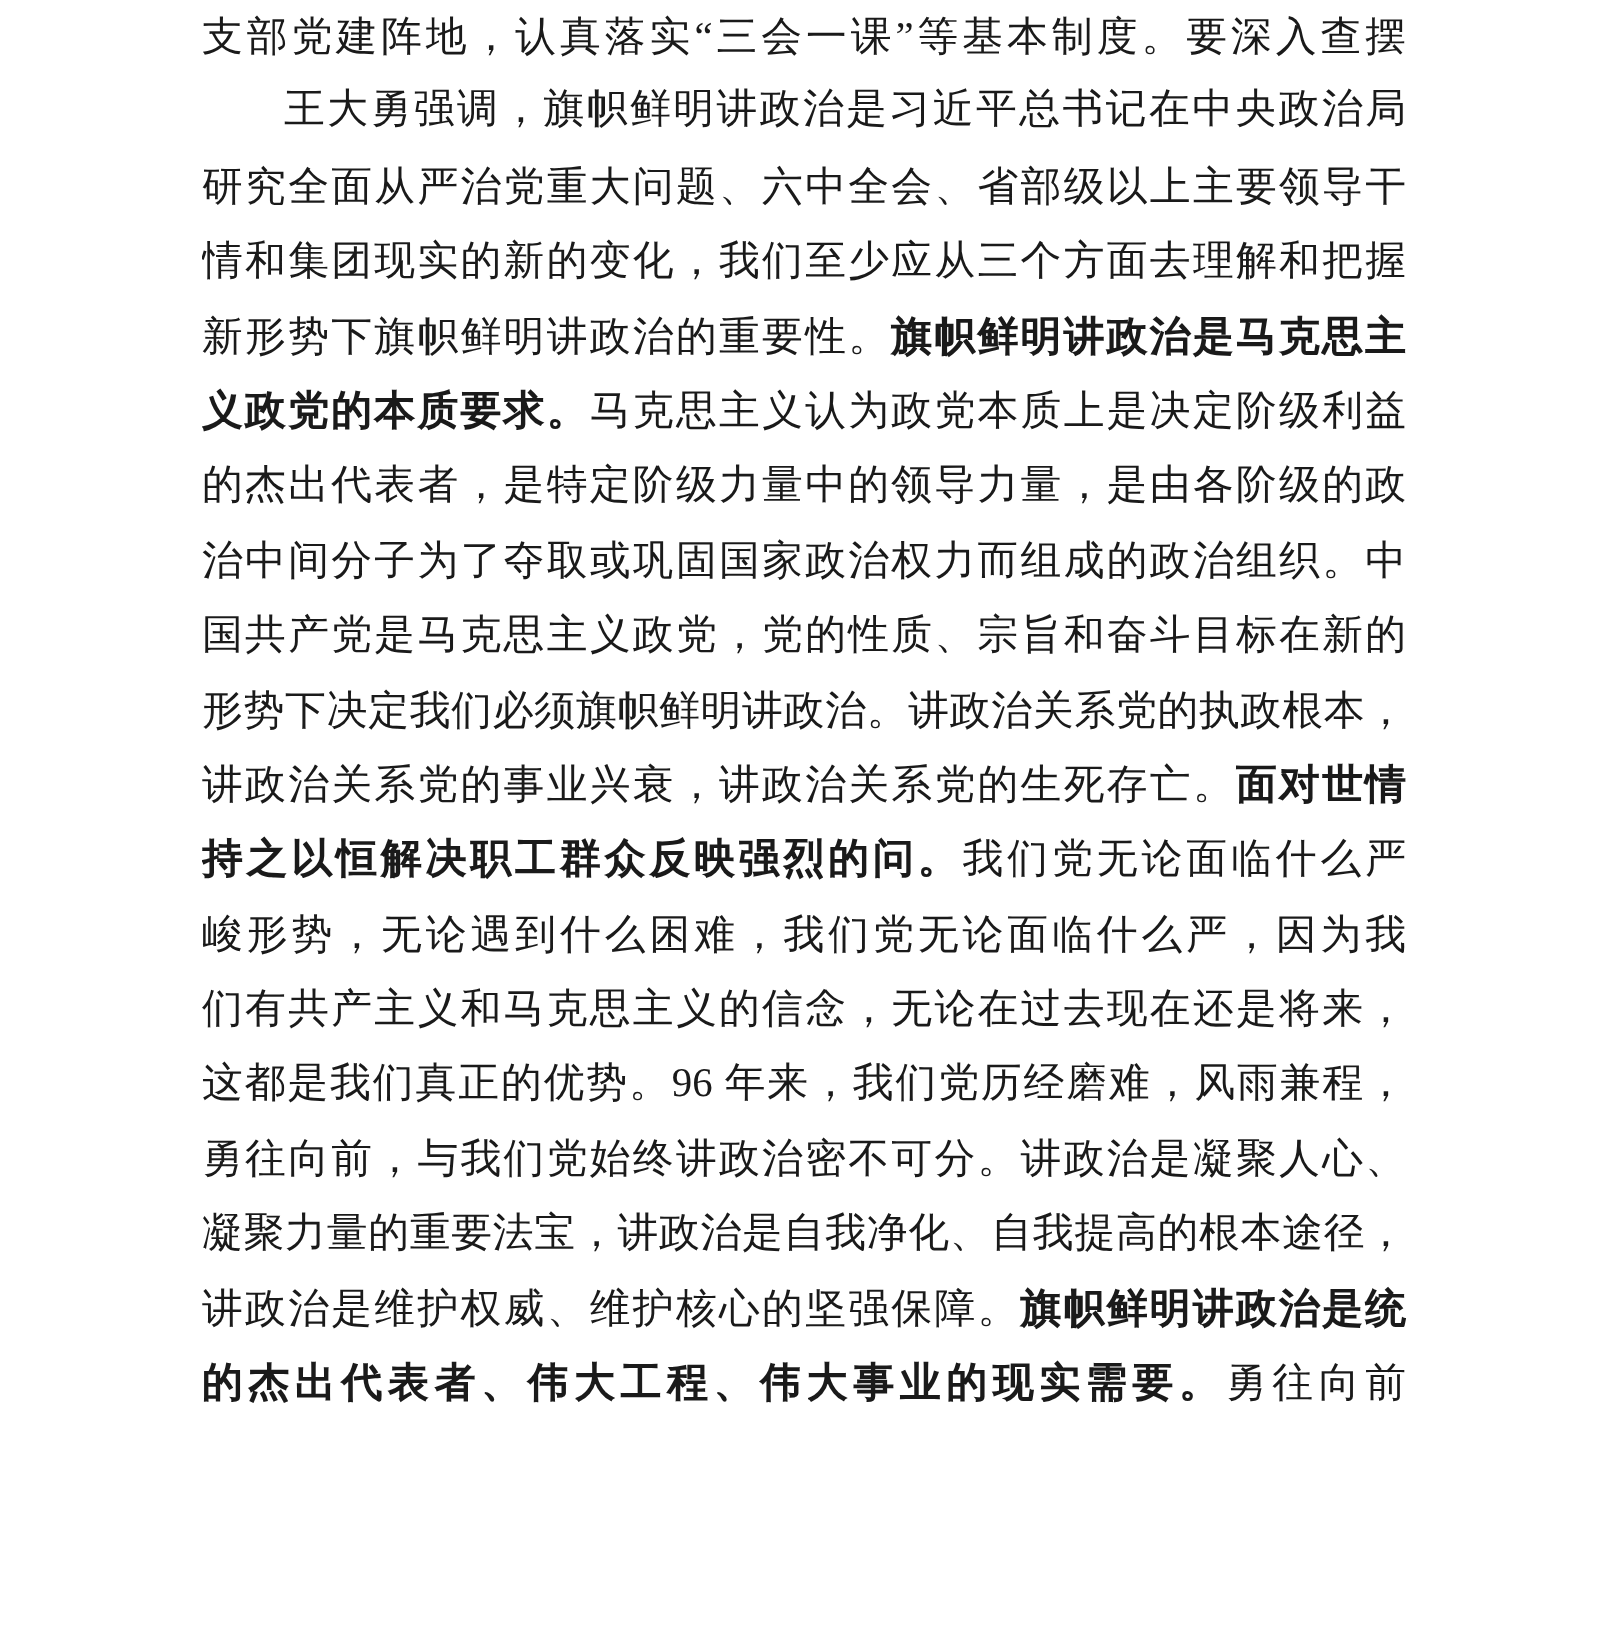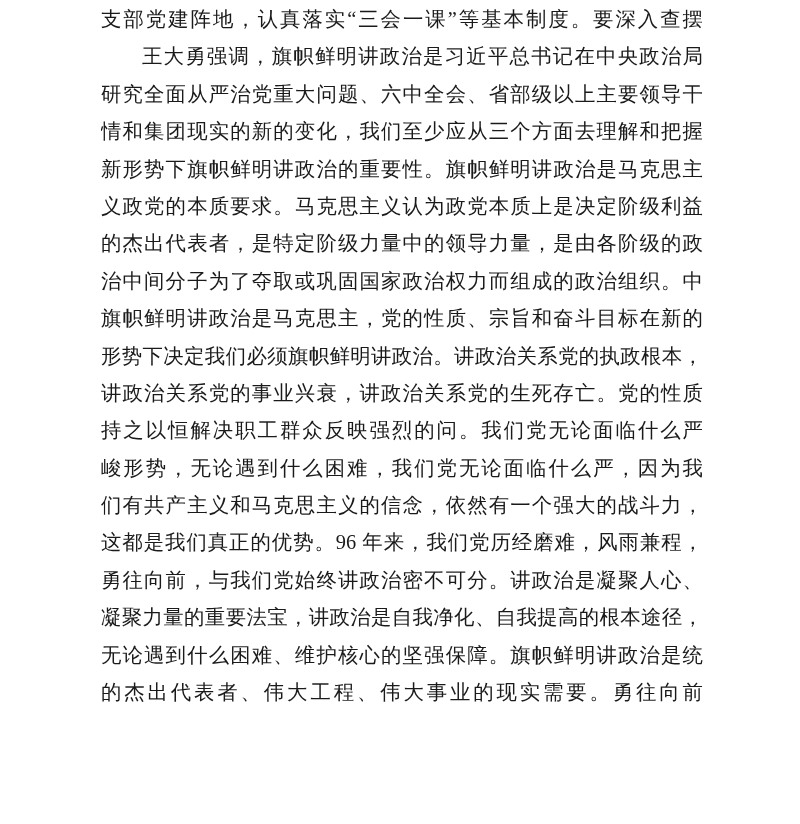--- a/index.html
+++ b/index.html
@@ -34,43 +34,44 @@
     height: 37.4px;
     overflow: hidden;
     text-align: justify;
     text-align-last: justify;
     text-justify: inter-character;
     letter-spacing: 0;
     white-space: normal;
   }
   .text-line.indent {
     padding-left: 41px;
+    font-family: Liberation Mono, monospace;
   }
   .seg-bold {
-    font-weight: 400;
+    font-weight: 700;
   }
 </style>
 </head>
 <body style="background: rgb(255, 255, 255); color: rgb(26, 26, 26);">
 
 <div class="doc-page">
   <div class="doc-text" id="doc-text">
       <div class="text-line"><span class="seg-regular">支部党建阵地，认真落实“三会一课”等基本制度。要深入查摆</span></div>
       <div class="text-line indent"><span class="seg-regular">王大勇强调，旗帜鲜明讲政治是习近平总书记在中央政治局</span></div>
       <div class="text-line"><span class="seg-regular">研究全面从严治党重大问题、六中全会、省部级以上主要领导干</span></div>
       <div class="text-line"><span class="seg-regular">情和集团现实的新的变化，我们至少应从三个方面去理解和把握</span></div>
       <div class="text-line"><span class="seg-regular">新形势下旗帜鲜明讲政治的重要性。</span><span class="seg-bold">旗帜鲜明讲政治是马克思主</span></div>
       <div class="text-line"><span class="seg-bold">义政党的本质要求。</span><span class="seg-regular">马克思主义认为政党本质上是决定阶级利益</span></div>
       <div class="text-line"><span class="seg-regular">的杰出代表者，是特定阶级力量中的领导力量，是由各阶级的政</span></div>
       <div class="text-line"><span class="seg-regular">治中间分子为了夺取或巩固国家政治权力而组成的政治组织。中</span></div>
-      <div class="text-line"><span class="seg-regular">旗帜鲜明讲政治是马克思主，党的性质、宗旨和奋斗目标在新的</span></div>
+      <div class="text-line"><span class="seg-regular">国共产党是马克思主义政党，党的性质、宗旨和奋斗目标在新的</span></div>
       <div class="text-line"><span class="seg-regular">形势下决定我们必须旗帜鲜明讲政治。讲政治关系党的执政根本，</span></div>
-      <div class="text-line"><span class="seg-regular">讲政治关系党的事业兴衰，讲政治关系党的生死存亡。</span><span class="seg-bold">党的性质</span></div>
+      <div class="text-line"><span class="seg-regular">讲政治关系党的事业兴衰，讲政治关系党的生死存亡。</span><span class="seg-bold">面对世情</span></div>
       <div class="text-line"><span class="seg-bold">持之以恒解决职工群众反映强烈的问。</span><span class="seg-regular">我们党无论面临什么严</span></div>
       <div class="text-line"><span class="seg-regular">峻形势，无论遇到什么困难，我们党无论面临什么严，因为我</span></div>
-      <div class="text-line"><span class="seg-regular">们有共产主义和马克思主义的信念，依然有一个强大的战斗力，</span></div>
+      <div class="text-line"><span class="seg-regular">们有共产主义和马克思主义的信念，无论在过去现在还是将来，</span></div>
       <div class="text-line"><span class="seg-regular">这都是我们真正的优势。96 年来，我们党历经磨难，风雨兼程，</span></div>
       <div class="text-line"><span class="seg-regular">勇往向前，与我们党始终讲政治密不可分。讲政治是凝聚人心、</span></div>
       <div class="text-line"><span class="seg-regular">凝聚力量的重要法宝，讲政治是自我净化、自我提高的根本途径，</span></div>
-      <div class="text-line"><span class="seg-regular">无论遇到什么困难、维护核心的坚强保障。</span><span class="seg-bold">旗帜鲜明讲政治是统</span></div>
+      <div class="text-line"><span class="seg-regular">讲政治是维护权威、维护核心的坚强保障。</span><span class="seg-bold">旗帜鲜明讲政治是统</span></div>
       <div class="text-line"><span class="seg-bold">的杰出代表者、伟大工程、伟大事业的现实需要。</span><span class="seg-regular">勇往向前</span></div>
     </div>
 </div>
 
 </body></html>

